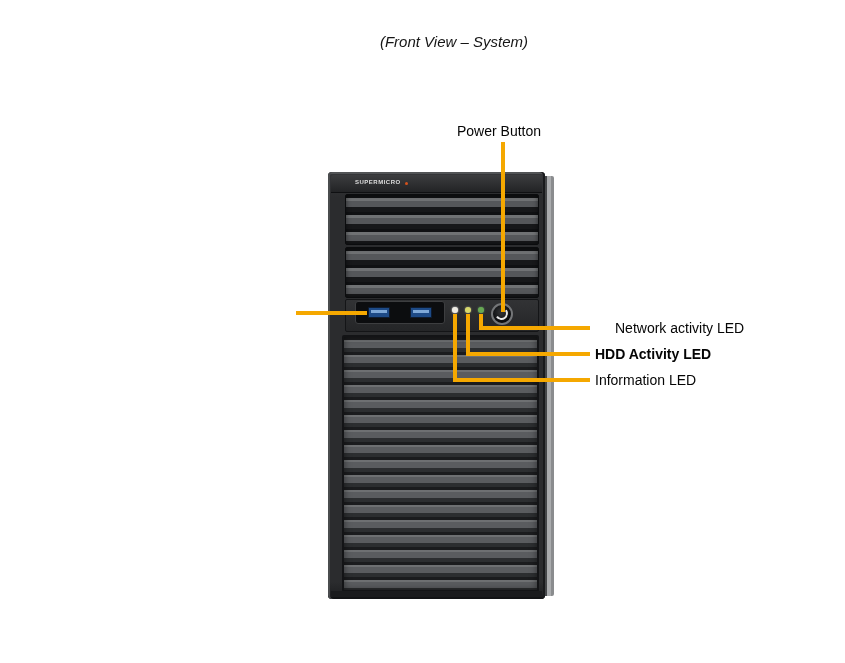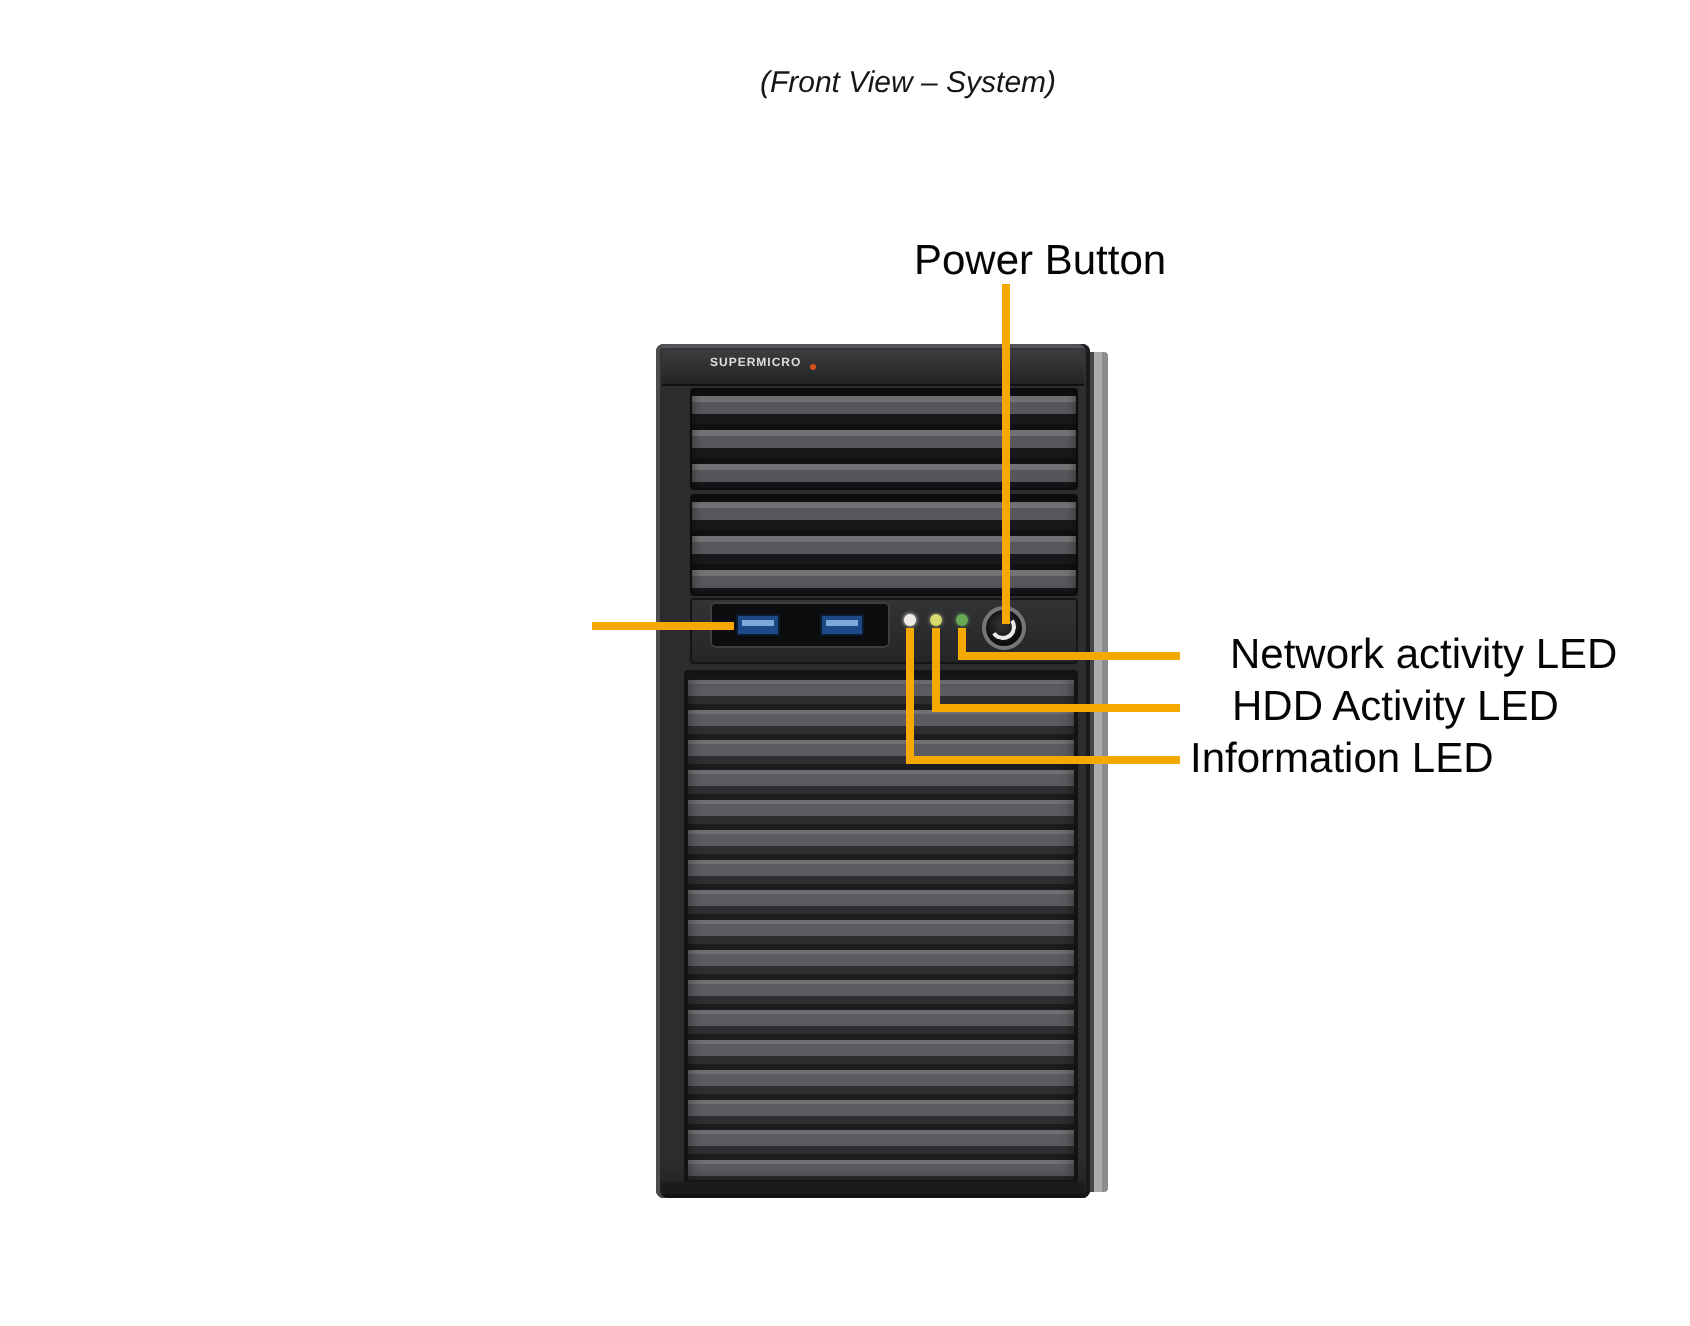--- a/index.html
+++ b/index.html
@@ -6,25 +6,25 @@
   #canvas {
     position:relative; width:845px; height:663px; background:#ffffff;
     font-family:"Liberation Sans", sans-serif; color:#0a0a0a; overflow:hidden;
   }
 
   
   .title {
     position:absolute; top:33px; left:454px; transform:translateX(-50%);
     font-style:italic; font-size:15px; color:#161616; white-space:nowrap;
   }
-  .label { position:absolute; font-size:21px; line-height:16px; color:#050505; white-space:nowrap; }
+  .label { position:absolute; font-size:14px; line-height:16px; color:#050505; white-space:nowrap; }
   #lbl-power { left:457px; top:123px; }
   #lbl-usb   { right:562px; top:305px; }
   #lbl-net   { left:595px; top:320px;margin-left:20px; }
-  #lbl-hdd   { left:616px; top:346px; }
+  #lbl-hdd   { left:595px; top:346px;font-weight:bold; }
   #lbl-info  { left:595px; top:372px; }
 
   
   .cline { position:absolute; background:var(--callout,#F5A800); }
   #ln-power  { left:501px; top:142px; width:4px;  height:170px; }
   #ln-usb    { left:296px; top:311px; width:71px; height:4px; }
   #ln-net-v  { left:479px; top:314px; width:4px;  height:16px; }
   #ln-net-h  { left:479px; top:326px; width:111px; height:4px; }
   #ln-hdd-v  { left:466px; top:314px; width:4px;  height:42px; }
   #ln-hdd-h  { left:466px; top:352px; width:124px; height:4px; }

